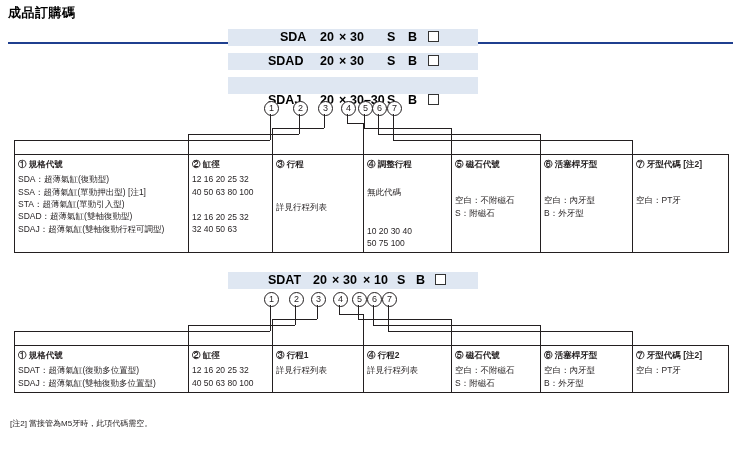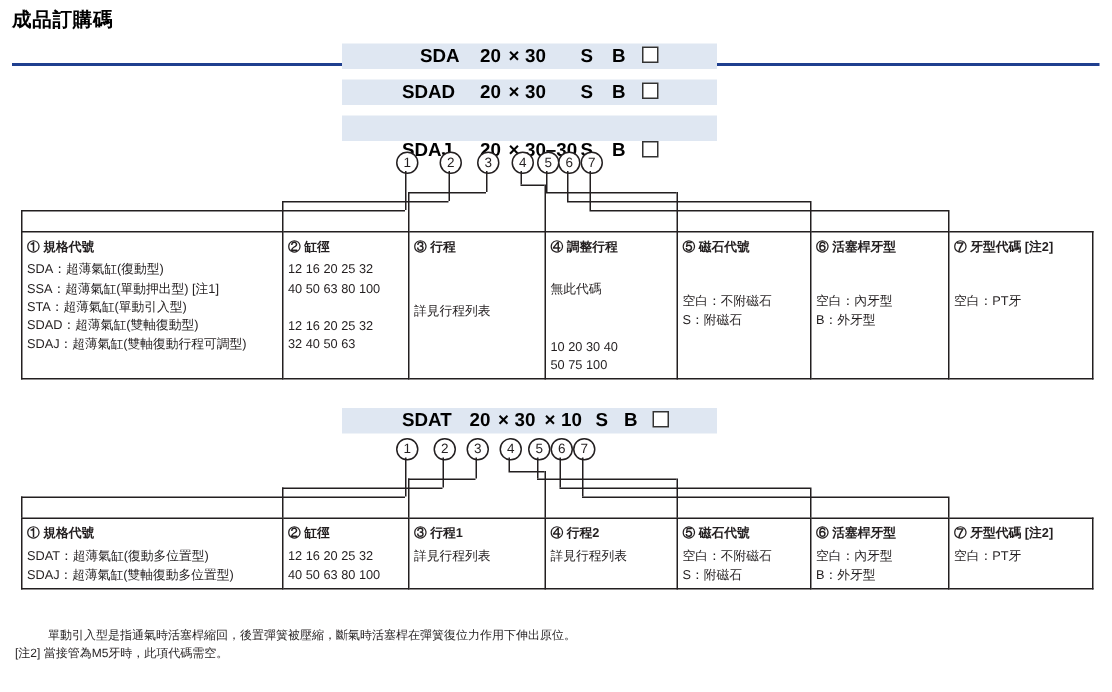--- a/index.html
+++ b/index.html
@@ -377,15 +377,14 @@
       <span class="hdrcell">⑦ 牙型代碼 [注2]</span>
       <span class="cellbody">
         <span class="ln">空白：PT牙</span>
       </span>
     </td>
   </tr>
 </tbody>
   </table>
 
 <div class="notes">
-  <div class="indent">單動引入型是指通氣時活塞桿縮回，後置彈簧被壓縮，斷氣時活塞桿在彈簧復位力作用下伸出原位。</div>
   <div>[注2] 當接管為M5牙時，此項代碼需空。</div>
 </div>
 
 </body></html>

